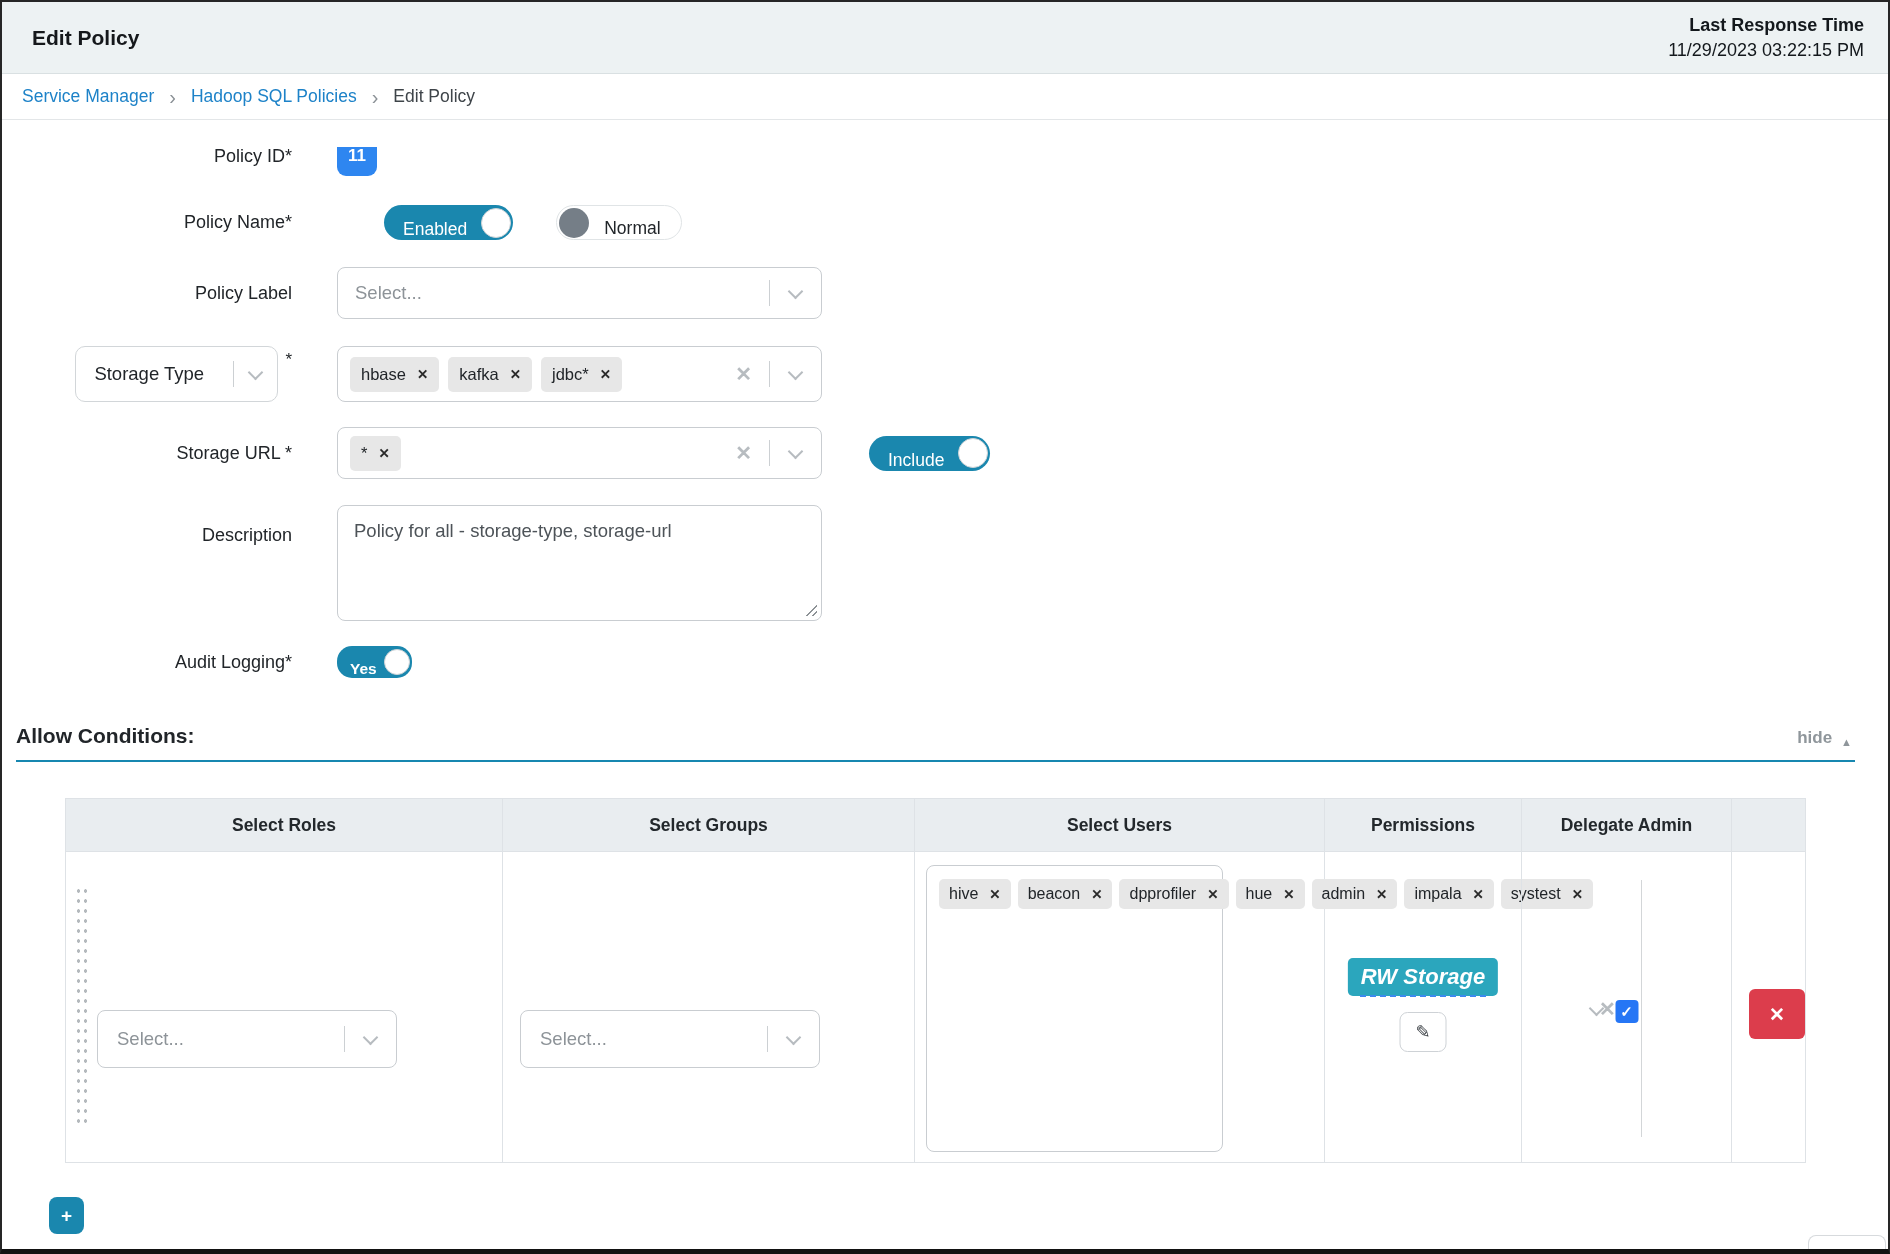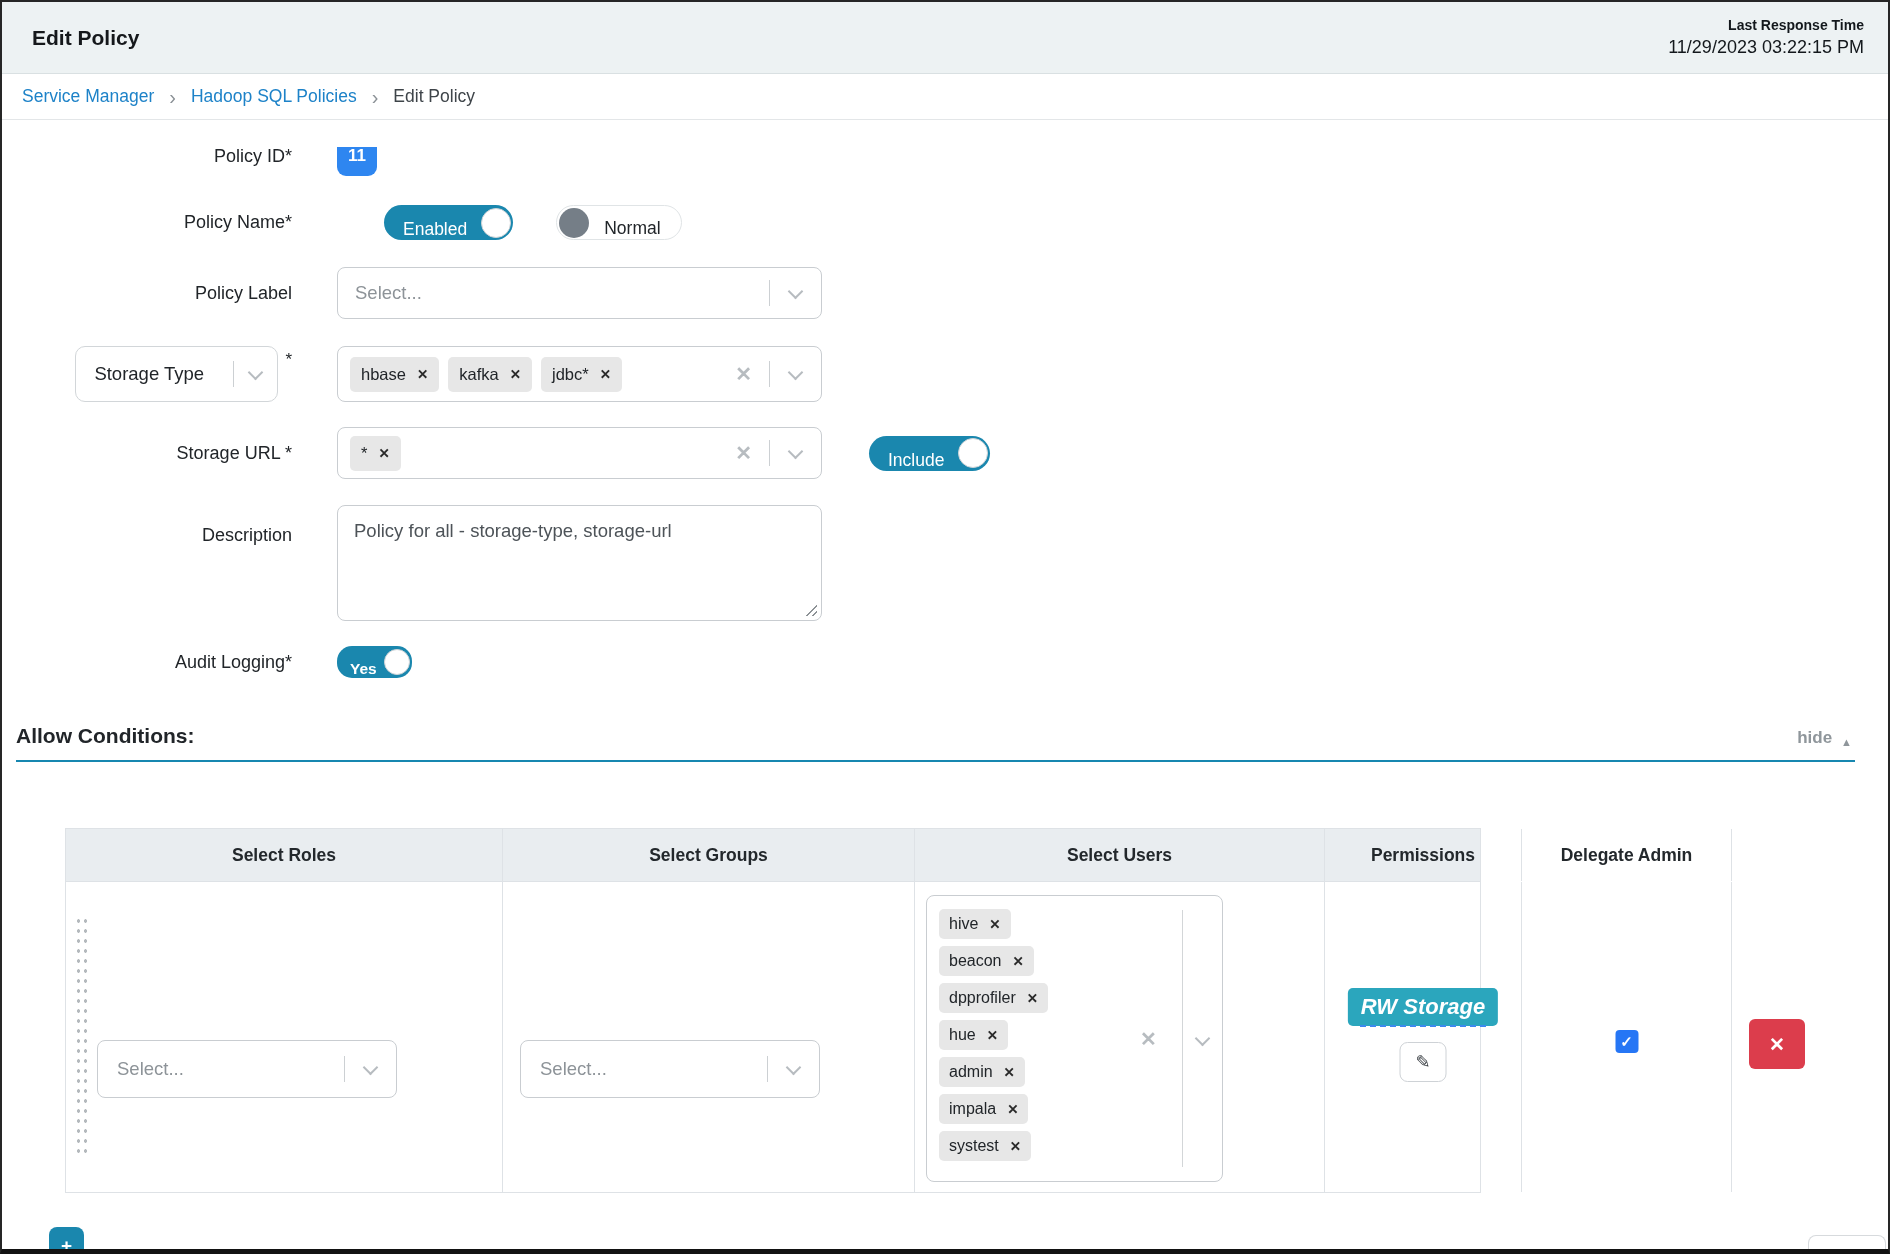--- a/index.html
+++ b/index.html
@@ -12,21 +12,21 @@
   }
 
   
   .topbar{
     height:72px; background:#edf2f3; border-bottom:1px solid #d9e0e2;
     display:flex; justify-content:space-between; align-items:center;
     padding:0 24px 0 30px;
   }
   .topbar h1{ font-size:21px; font-weight:bold; color:#15181b; }
   .lrt{ text-align:right; color:#13181c; }
-  .lrt-label{ font-weight:bold; font-size:14px; }
+  .lrt-label{ font-weight:bold; font-size:18px; }
   .lrt-value{ font-size:18px; margin-top:4px; }
 
   
   .breadcrumb{
     height:46px; display:flex; align-items:center; gap:15px;
     padding:0 20px; border-bottom:1px solid #e3e6e8; background:#fff;
     font-size:17.5px;
   }
   .breadcrumb a{ color:#1d82c8; text-decoration:none; cursor:pointer; }
   .crumb-sep{ color:#8a9095; font-size:20px; line-height:1; }
@@ -119,21 +119,21 @@
   
   .section-head{
     margin:46px 33px 0 14px; display:flex; justify-content:space-between; align-items:flex-end;
     border-bottom:2px solid #1787b0; padding-bottom:12px;
   }
   .section-head h2{ font-size:21px; font-weight:bold; color:#212529; }
   .hide-btn{ display:flex; align-items:flex-end; gap:9px; color:#8f969b; font-weight:bold; font-size:17px; cursor:pointer; padding-right:3px;margin-left:40px; }
   .hide-arrow{ font-size:11px; }
 
   
-  .ptable{ margin:66px 0 0 63px; width:1416px; border:1px solid #dee2e6; }
+  .ptable{ margin:36px 0 0 63px; width:1741px; border:1px solid #dee2e6; }
   .thead, .trow{ display:grid; grid-template-columns:437px 412px 410px 197px 210px 104px; }
   .thead{ background:#e9edf0; border-bottom:1px solid #dee2e6; }
   .th{
     padding:16px 6px 15px; text-align:center; font-weight:bold; font-size:17.5px; color:#23282c;
     border-right:1px solid #dee2e6;
   }
   .th:last-child{ border-right:none; }
   .trow{ height:310px; background:#fff; }
   .td{ border-right:1px solid #dee2e6; position:relative; }
   .td:last-child{ border-right:none; }
@@ -148,21 +148,21 @@
     border:1px solid #c9cdd1; border-radius:8px; background:#fff;
     display:flex; align-items:center; padding-left:14px;
   }
   .cell-select .placeholder{ font-size:18.5px; }
   .pos-roles{ left:31px; } .pos-groups{ left:17px; }
 
   .users-box{
     position:absolute; left:11px; top:13px; width:297px; height:287px;
     border:1px solid #c9cdd1; border-radius:8px; background:#fff; display:flex;
   }
-  .users-tags{ flex:1; padding:13px 0 0 12px; display:flex; flex-direction:column; gap:7px; align-items:flex-start; }
+  .users-tags{ flex:1; padding:13px 0 0 12px; display:flex; flex-direction:row; gap:7px; align-items:flex-start; }
   .users-tags .tag{ padding:6px 10px; font-size:16px; }
   .users-controls{ width:88px; display:flex; align-items:center; position:relative; }
   .users-controls .clear-x{ margin:0 0 0 6px; }
   .users-vsep{ position:absolute; left:48px; top:14px; bottom:14px; width:1px; background:#d3d6d8; }
   .users-controls .chev{ position:absolute; right:14px; margin:0; }
 
   .perm-badge{
     position:absolute; top:106px; left:50%; transform:translateX(-50%);
     background:#2ba6bd; color:#fff; font-style:italic; font-weight:bold; font-size:22px;
     padding:6px 13px; border-radius:5px; white-space:nowrap; cursor:pointer;

